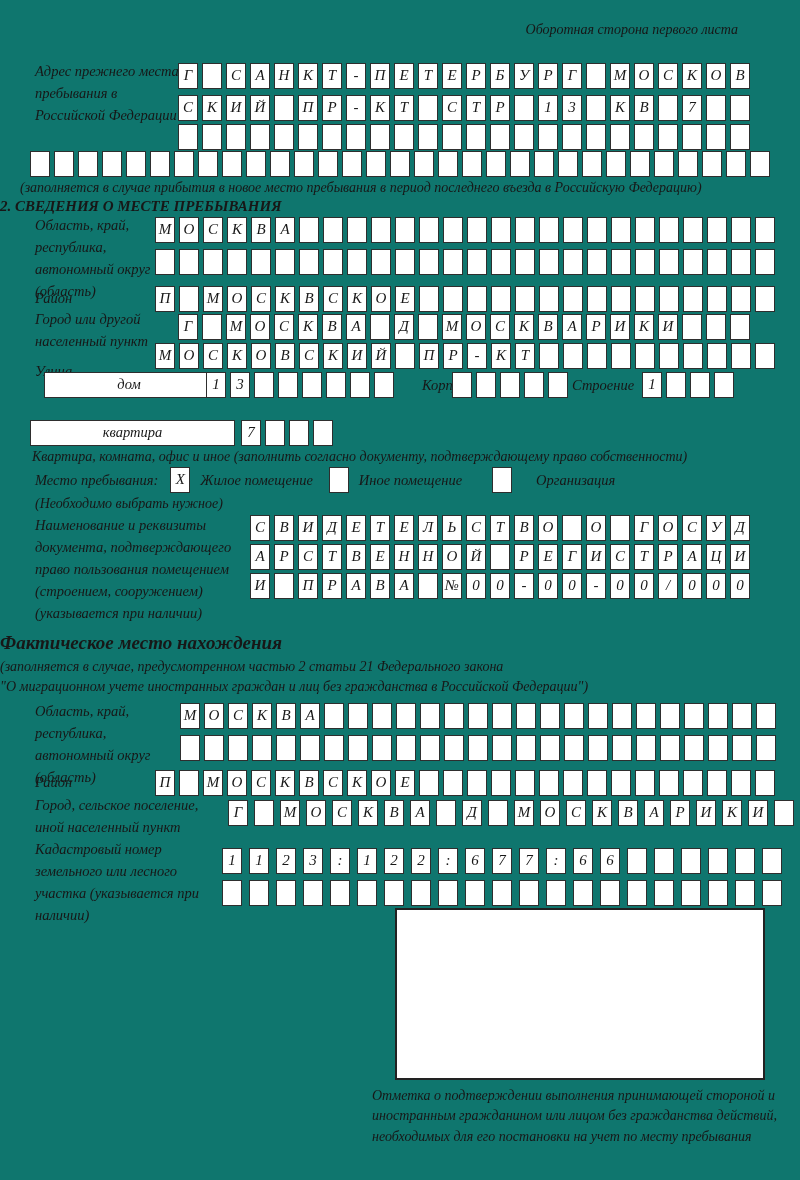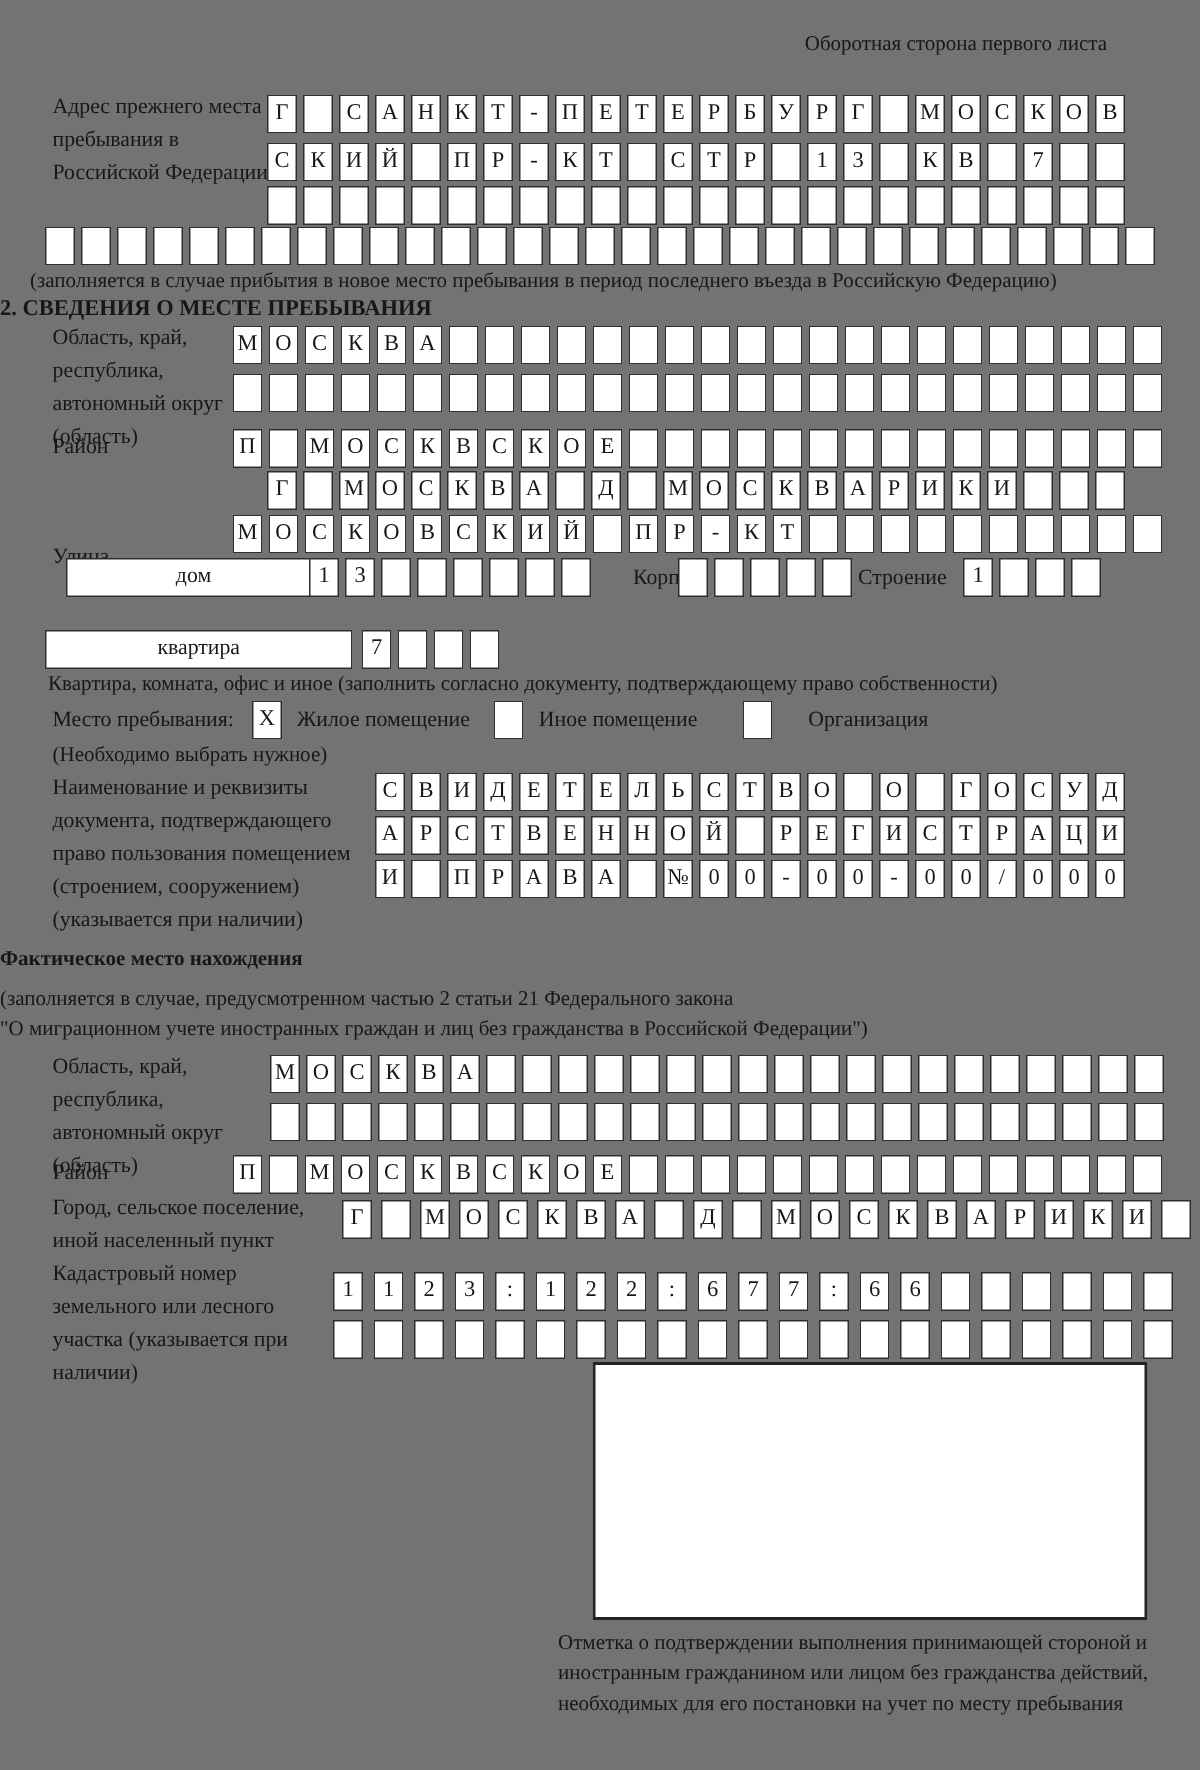--- a/index.html
+++ b/index.html
@@ -1,18 +1,18 @@
 <!DOCTYPE html>
 <html><head>
 <meta charset="utf-8">
 <style>
   * { margin:0; padding:0; box-sizing:border-box; }
   html,body { background:#ffffff; }
   body { width:800px; height:1180px; font-family:"Liberation Serif", serif; color:#171717; }
-  .page { position:relative; width:800px; height:1180px; background:#737373; overflow:hidden; }
+  .page { position:relative; width:800px; height:1180px; background:#0f766e; overflow:hidden;font-style:italic; }
 
   .abs { position:absolute; }
   .lbl { font-size:14.5px; line-height:1.52; }
   .cap { font-size:14px; }
   .center { text-align:left; }
   .bold { font-weight:bold; }
 
   .boxrow { position:absolute; display:flex; gap:4px; }
   .boxrow.g6 { gap:6px; }
   .boxrow.g7 { gap:7px; }
@@ -234,20 +234,21 @@
       <span class="cbox"></span>
       <span class="cbox"></span>
       <span class="cbox"></span>
       <span class="cbox"></span>
       <span class="cbox"></span>
       <span class="cbox"></span>
       <span class="cbox"></span>
       <span class="cbox"></span>
     </div>
 
+  <div class="abs lbl" style="left:35px; top:308px; width:142px;">Город или другой населенный пункт</div>
   <div class="boxrow" style="left:178px; top:314px;">
       <span class="cbox">Г</span>
       <span class="cbox"></span>
       <span class="cbox">М</span>
       <span class="cbox">О</span>
       <span class="cbox">С</span>
       <span class="cbox">К</span>
       <span class="cbox">В</span>
       <span class="cbox">А</span>
       <span class="cbox"></span>
@@ -409,21 +410,21 @@
       <span class="cbox">0</span>
       <span class="cbox">-</span>
       <span class="cbox">0</span>
       <span class="cbox">0</span>
       <span class="cbox">/</span>
       <span class="cbox">0</span>
       <span class="cbox">0</span>
       <span class="cbox">0</span>
     </div>
 
-  <div class="abs cap center bold" style="left:0; top:632px; width:800px; font-size:14px;">Фактическое место нахождения</div>
+  <div class="abs cap center bold" style="left:0; top:632px; width:800px; font-size:19px;">Фактическое место нахождения</div>
   <div class="abs cap center" style="left:0; top:659px; width:800px;">(заполняется в случае, предусмотренном частью 2 статьи 21 Федерального закона</div>
   <div class="abs cap center" style="left:0; top:679px; width:800px;">"О миграционном учете иностранных граждан и лиц без гражданства в Российской Федерации")</div>
 
   <div class="abs lbl" style="left:35px; top:700px; width:152px;">Область, край, республика, автономный округ (область)</div>
   <div class="boxrow" style="left:180px; top:703px;">
       <span class="cbox">М</span>
       <span class="cbox">О</span>
       <span class="cbox">С</span>
       <span class="cbox">К</span>
       <span class="cbox">В</span>

